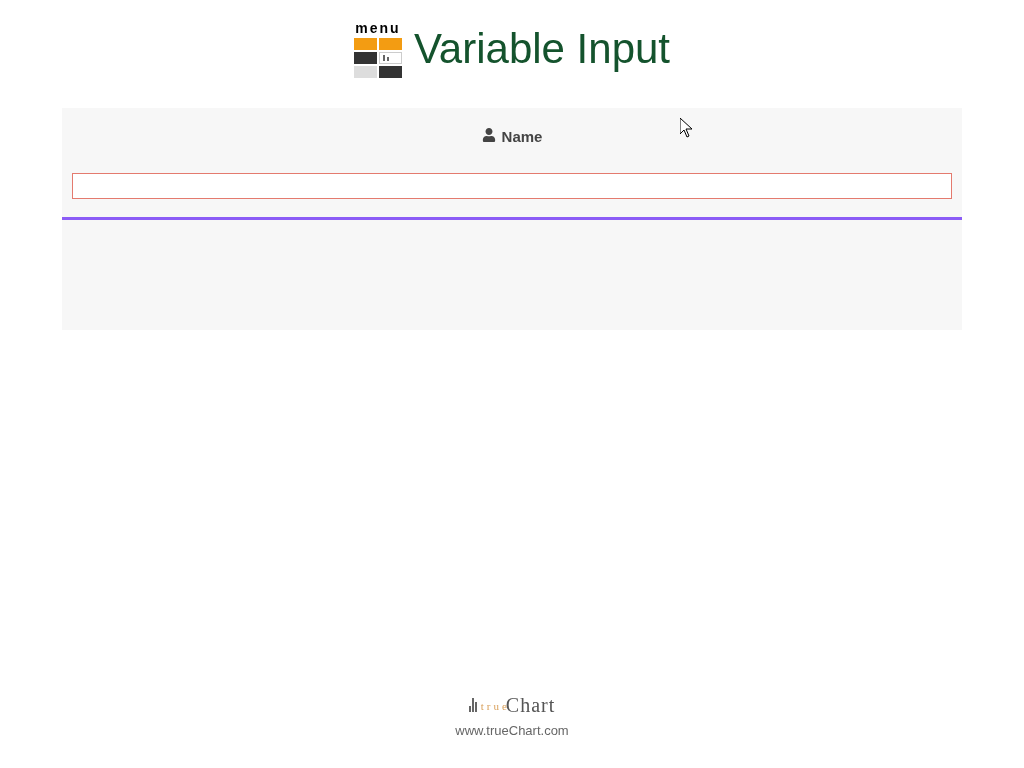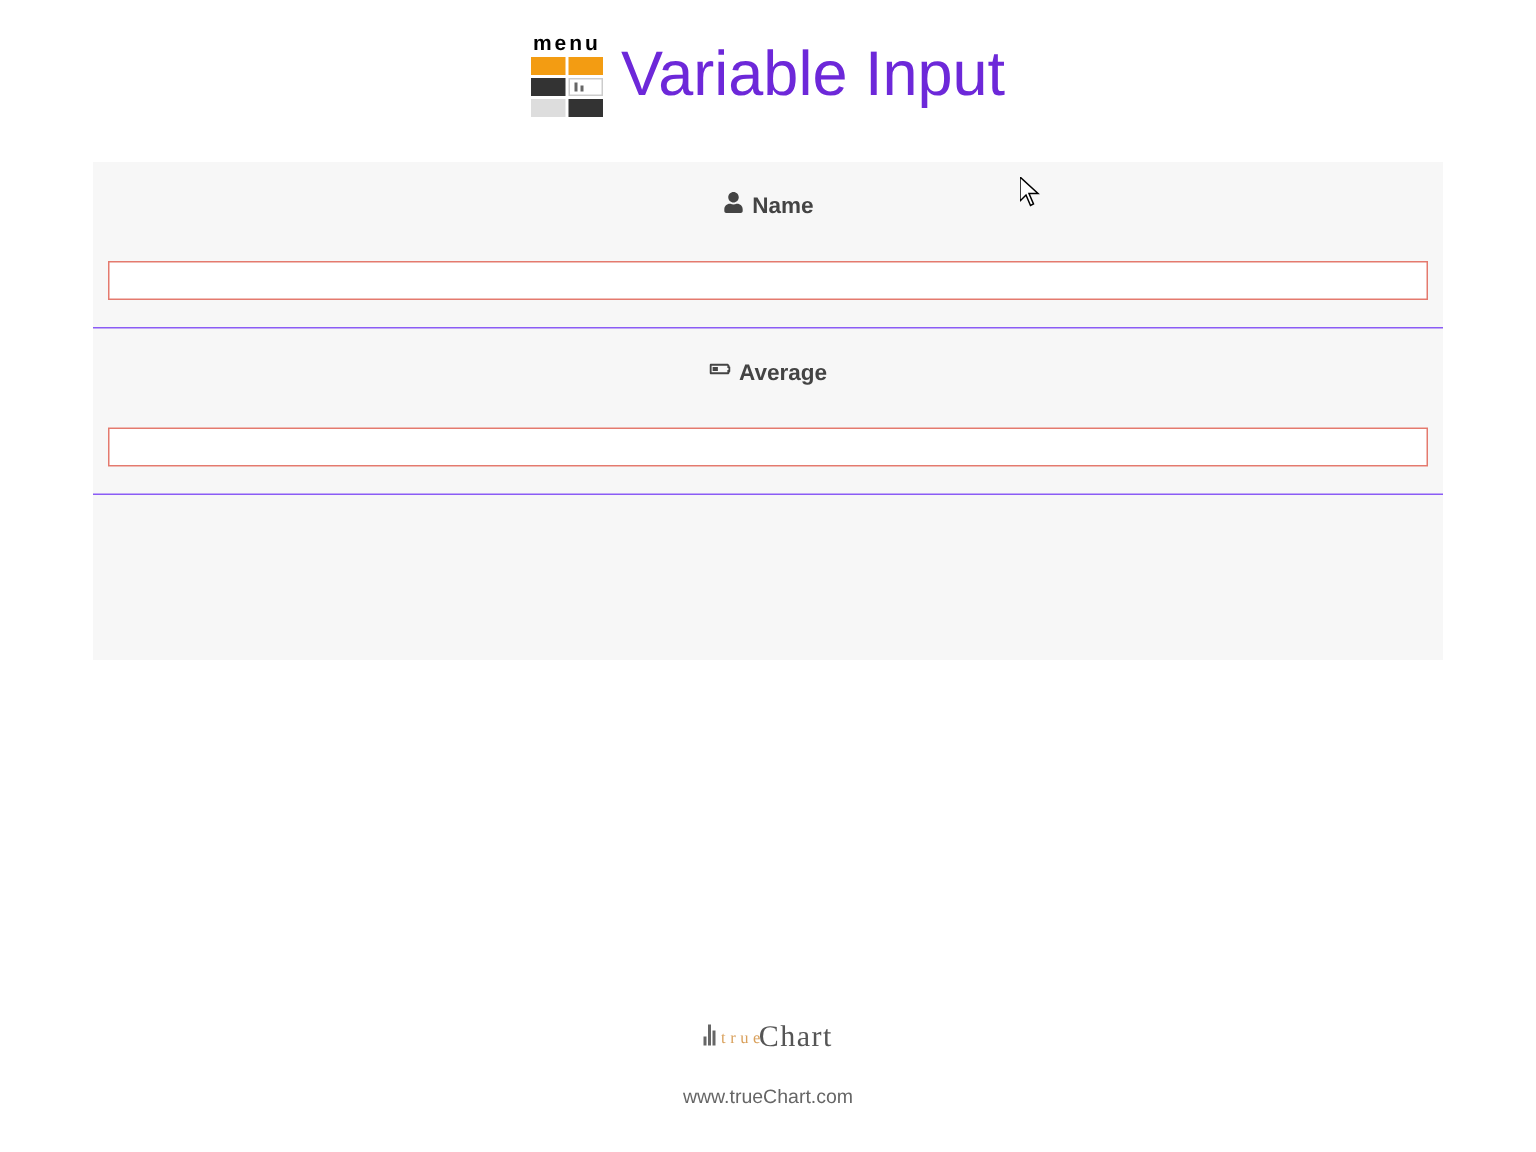--- a/index.html
+++ b/index.html
@@ -70,28 +70,28 @@
       position: absolute;
       left: 7px;
       bottom: 2px;
       width: 2px;
       height: 4px;
       background: #666;
     }
     .page-title {
       font-size: 42px;
       font-weight: 400;
-      color: #6d28d9;
+      color: #14532d;
     }
     .form-panel {
       margin: 20px 62px 0 62px;
       background: #f7f7f7;
     }
     .form-section {
-      border-bottom: 1px solid #8b5cf6;
+      border-bottom: 3px solid #8b5cf6;
       padding: 20px 10px 18px 10px;
     }
     .form-section:last-child {
       border-bottom: none;
       height: 110px;
     }
     .section-label {
       display: flex;
       align-items: center;
       justify-content: center;
@@ -151,21 +151,21 @@
       font-size: 11px;
       color: #d9a05b;
       letter-spacing: 3px;
       position: relative;
       top: -2px;
       margin-right: -6px;
     }
     .footer-url {
       font-size: 13px;
       color: #666;
-      margin-top: 20px;
+      margin-top: 6px;
     }
     .cursor {
       position: absolute;
       top: 118px;
       left: 680px;
       width: 16px;
       height: 20px;
       pointer-events: none;
       z-index: 1000;
     }
@@ -197,31 +197,20 @@
             <path d="M224 256c70.7 0 128-57.3 128-128S294.7 0 224 0 96 57.3 96 128s57.3 128 128 128zm89.6 32h-16.7c-22.2 10.2-46.9 16-72.9 16s-50.6-5.8-72.9-16h-16.7C60.2 288 0 348.2 0 422.4V464c0 26.5 21.5 48 48 48h352c26.5 0 48-21.5 48-48v-41.6c0-74.2-60.2-134.4-134.4-134.4z"></path>
           </svg>
       </span>
       <span>Name</span>
     </div>
     <input type="text" class="input-field" value="" style="">
   </div>
 
 
 
-  <div class="form-section">
-    <div class="section-label">
-      <span>
-        <svg viewBox="0 0 640 512">
-            <path d="M544 160v64h32v64h-32v64H64V160h480m16-64H48c-26.51 0-48 21.49-48 48v224c0 26.51 21.49 48 48 48h512c26.51 0 48-21.49 48-48v-16h8c13.255 0 24-10.745 24-24V200c0-13.255-10.745-24-24-24h-8v-16c0-26.51-21.49-48-48-48zm-48 96H96v128h160V192z"></path>
-          </svg>
-      </span>
-      <span>Average</span>
-    </div>
-    <input type="text" class="input-field" value="" style="">
-  </div>
 
   <div class="form-section"></div>
 
 </div>
 
 <div class="footer">
   <div class="footer-logo">
     <span class="bars">
       <span></span>
         <span></span>

